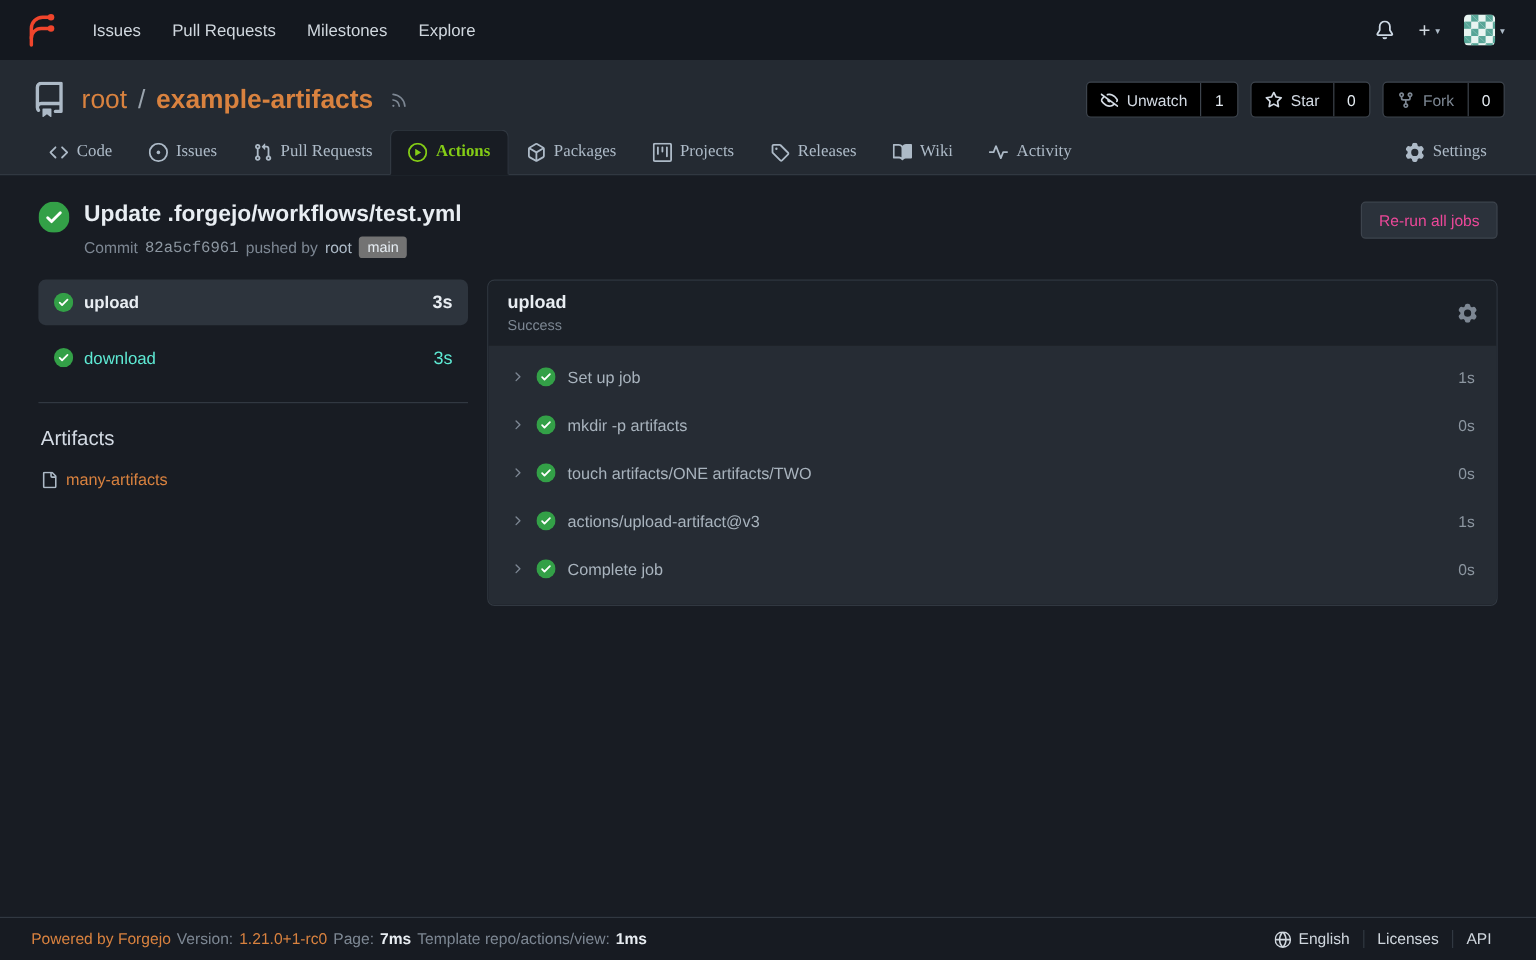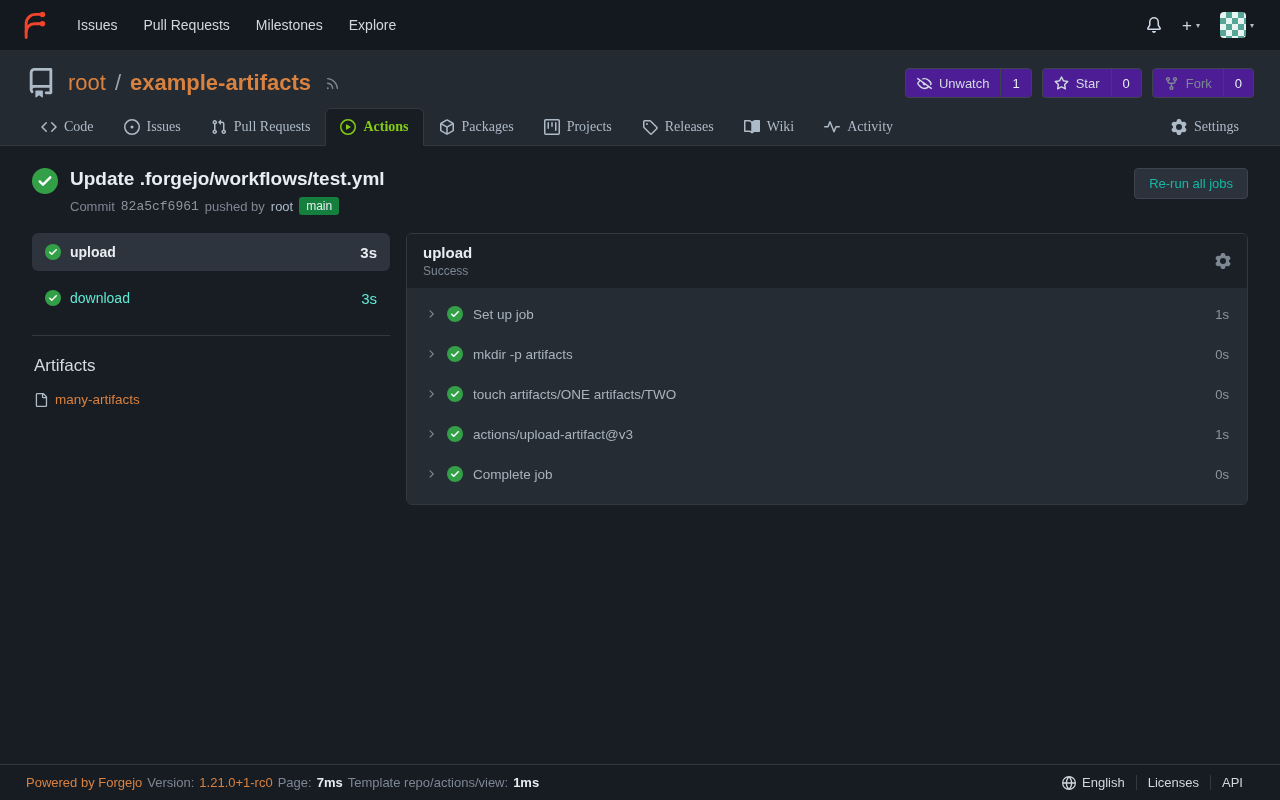--- a/index.html
+++ b/index.html
@@ -31,21 +31,21 @@
   .repo-header { background:#242a32; padding-top:18px; flex-shrink:0; }
   .repo-title-row { display:flex; align-items:center; gap:12px; padding:0 26px; }
   .repo-icon { color:#adbac7; }
   .repo-title { display:flex; align-items:center; gap:9px; font-size:22px; font-weight:400; }
   .repo-title .owner, .repo-title .name { color:#d9823f; cursor:pointer; }
   .repo-title .name { font-weight:600; }
   .repo-title .sep { color:#9aa4ae; }
   .rss { color:#7d8793; margin-left:2px; cursor:pointer; }
   .repo-buttons { margin-left:auto; display:flex; gap:10px; }
   .btn-group { display:flex; align-items:stretch; height:30px; border:1px solid #3d444d;
-    border-radius:4px; overflow:hidden; background:#4c1d95; font-size:13px; }
+    border-radius:4px; overflow:hidden; background:#000000; font-size:13px; }
   .btn-main { display:flex; align-items:center; gap:7px; padding:0 11px; color:#d3dae3;
     background:transparent; border:none; font:inherit; cursor:pointer; }
   .btn-count { display:flex; align-items:center; padding:0 11px; border-left:1px solid #3d444d;
     color:#e6edf3; cursor:pointer; }
   .btn-group.disabled .btn-main { color:#7d8793; cursor:default; }
 
   
   .tabs { display:flex; align-items:center; margin-top:10px; padding:0 26px;
     border-bottom:1px solid #313841;font-family:Liberation Serif, serif; }
   .tab { display:flex; align-items:center; gap:7px; padding:10px 14px; color:#adbac7;
@@ -56,24 +56,24 @@
 
   
   .content { flex:1; padding:18px 32px 0; overflow:hidden; }
   .run-header { display:flex; align-items:flex-start; gap:12px; margin:4px 0 18px; }
   .run-title { font-size:19px; font-weight:700; color:#e8edf2; }
   .commit-line { margin-top:7px; font-size:13px; color:#7d8793; display:flex;
     align-items:center; gap:6px; }
   .commit-sha { font-family:"Liberation Mono","DejaVu Sans Mono",monospace;
     color:#8c96a0; cursor:pointer; }
   .pusher { color:#adbac7; cursor:pointer; }
-  .branch-badge { background:#15803d; color:#e6edf3; font-size:12px; padding:2px 7px;
+  .branch-badge { background:#737373; color:#e6edf3; font-size:12px; padding:2px 7px;
     border-radius:3px; cursor:pointer; }
   .rerun-btn { margin-left:auto; background:#2b323b; border:1px solid #3d444d;
-    color:#14b8a6; height:31px; padding:0 14px; border-radius:4px; font:inherit;
+    color:#ec4899; height:31px; padding:0 14px; border-radius:4px; font:inherit;
     font-size:13px; cursor:pointer; }
 
   .columns { display:flex; gap:16px; align-items:flex-start; }
   .jobs-col { width:358px; flex-shrink:0; }
   .job-item { display:flex; align-items:center; gap:9px; height:38px; padding:0 13px;
     border-radius:6px; color:#5eead4; cursor:pointer; margin-bottom:8px; }
   .job-item.selected { background:#2d343d; color:#e8edf2; font-weight:600; }
   .job-duration { margin-left:auto; font-size:15px; }
   .job-item.selected .job-duration { color:#e8edf2; }
   .jobs-divider { border:none; border-top:1px solid #313841; margin:18px 0 20px; }

